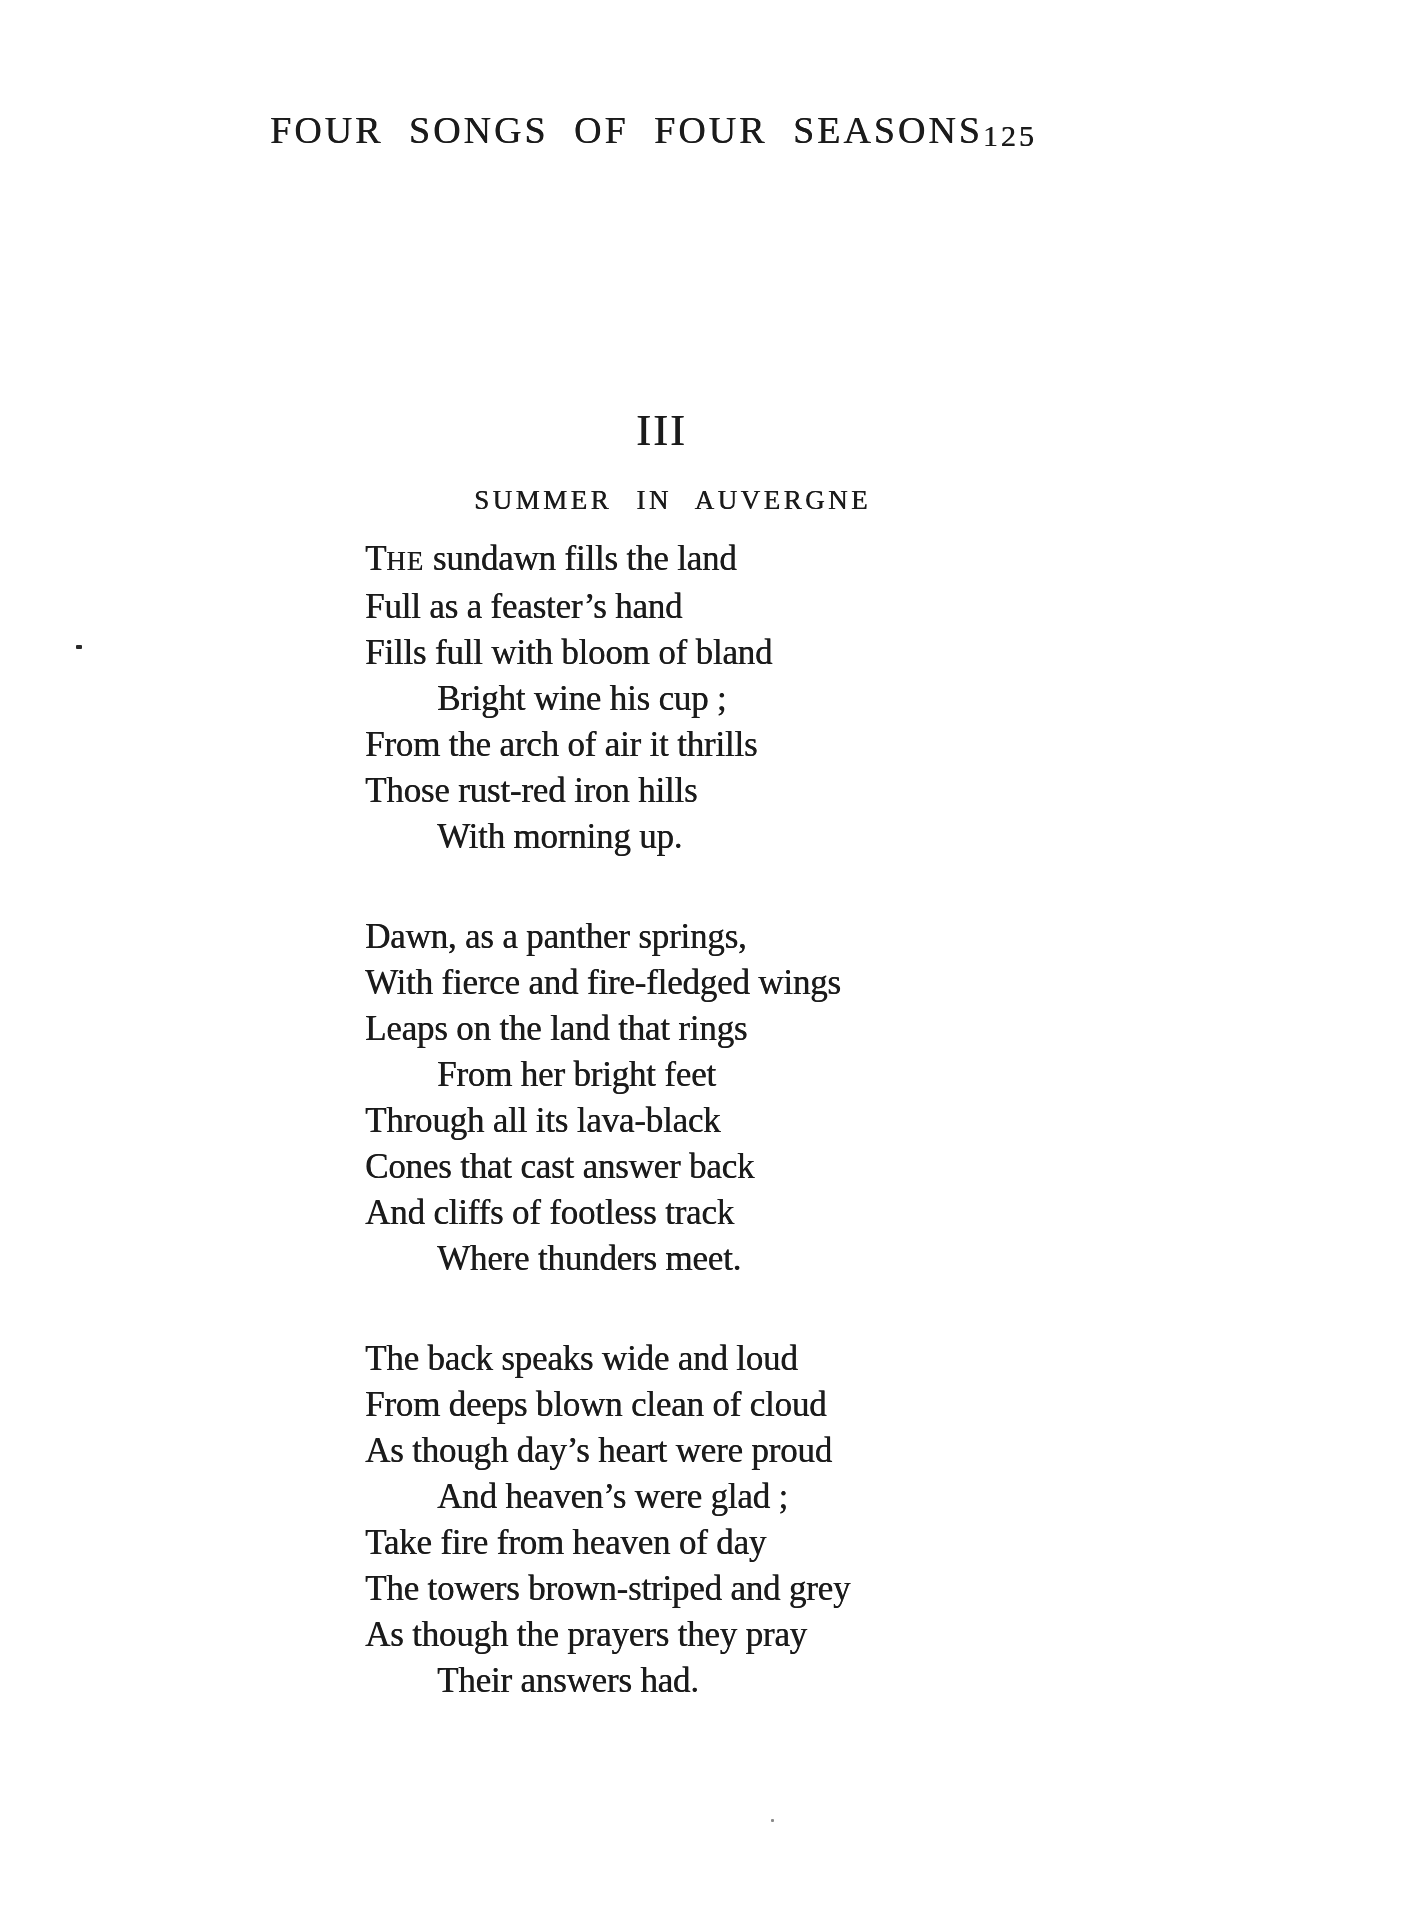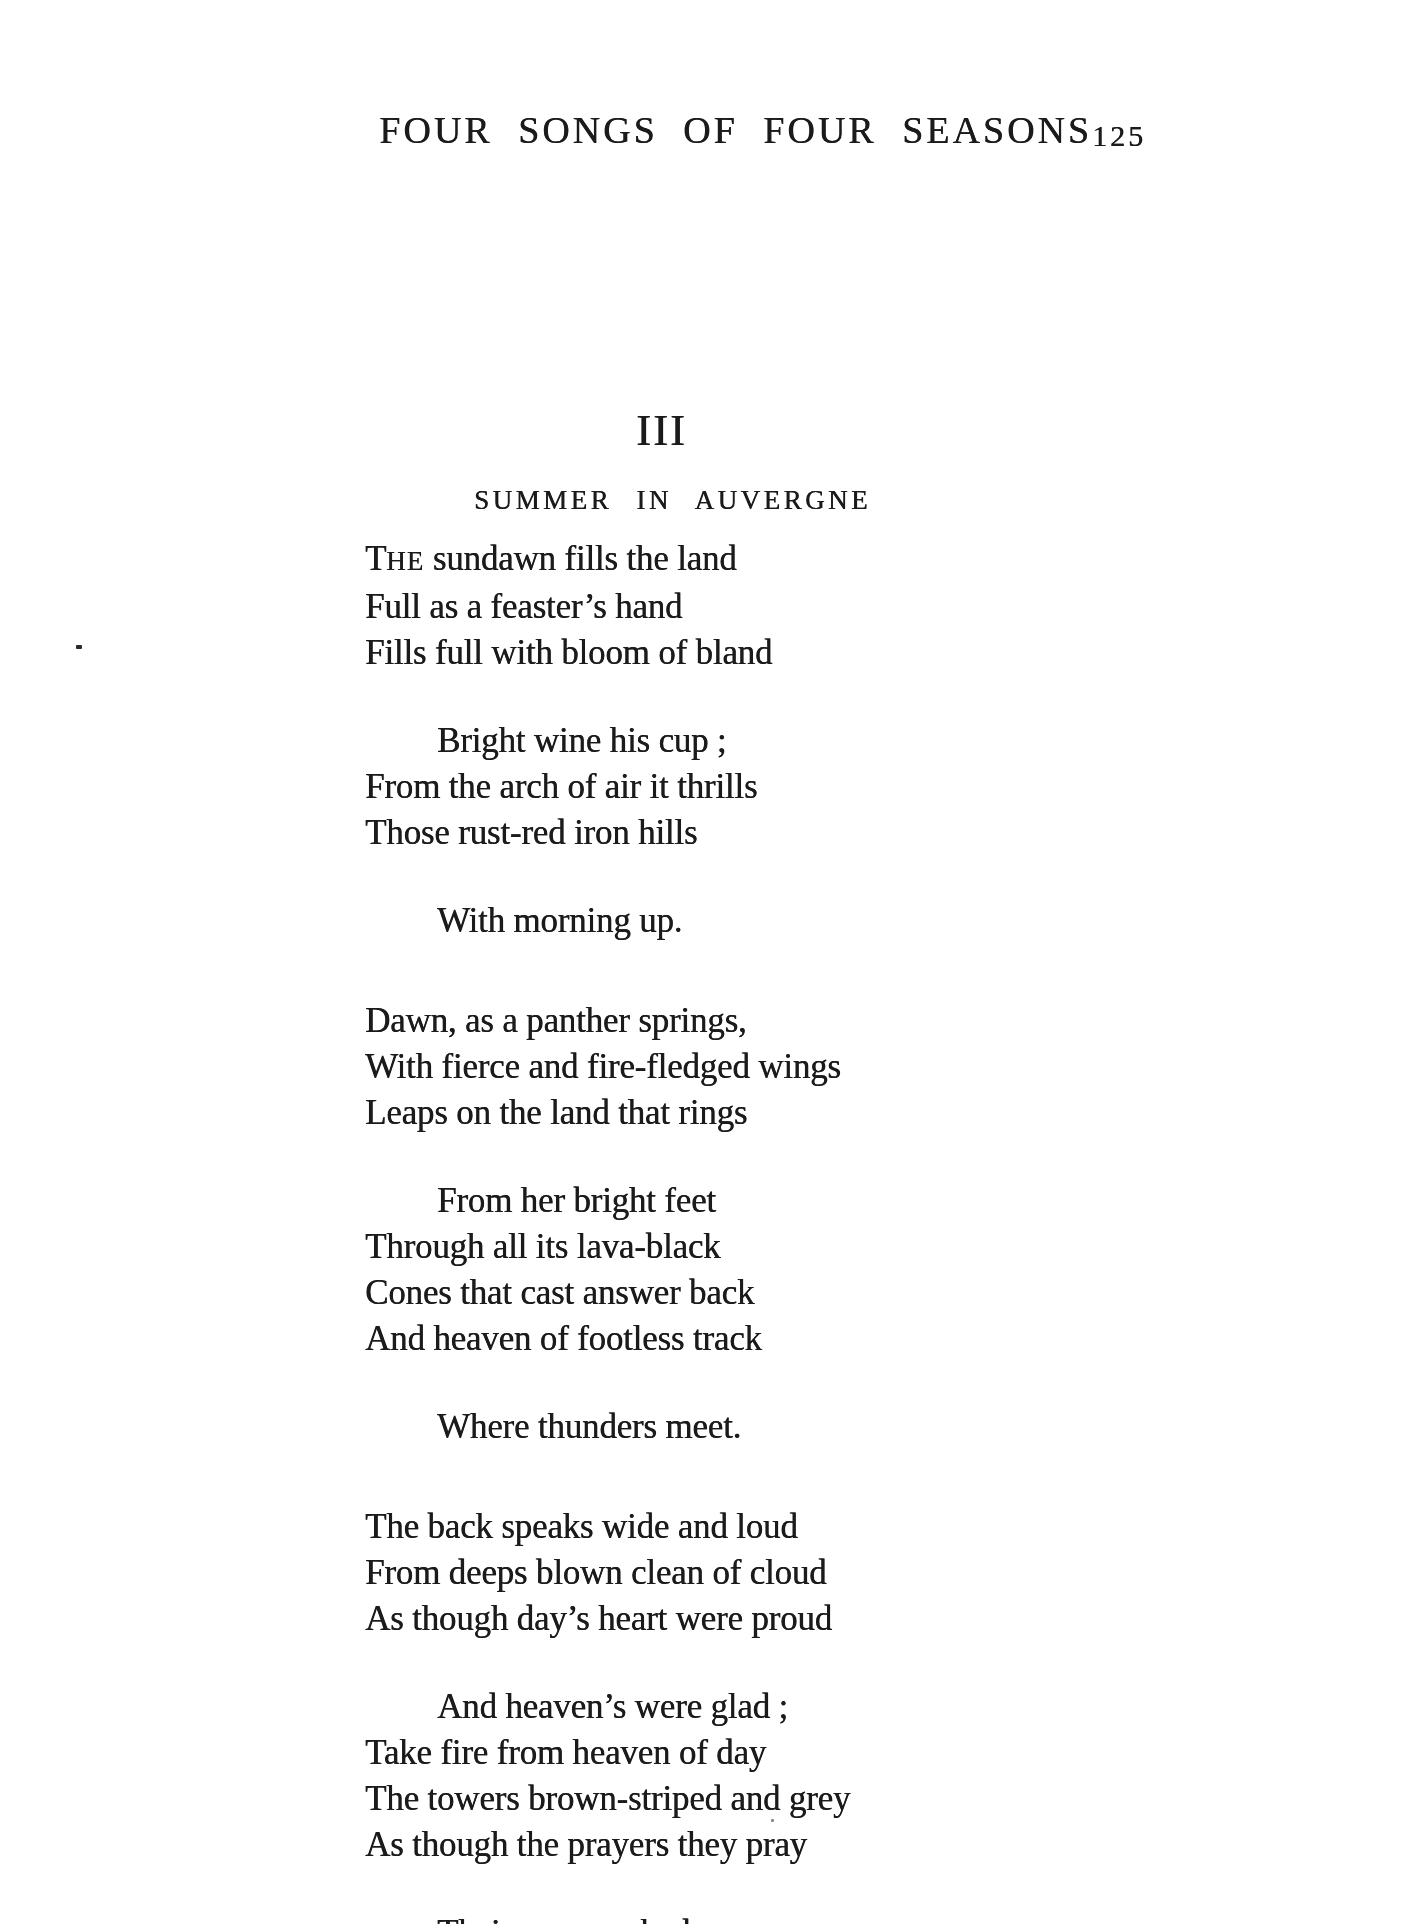--- a/index.html
+++ b/index.html
@@ -10,22 +10,22 @@
     font-family:"Liberation Serif", serif;
     color:var(--ink,#1b1b1b);
     overflow:hidden;
   }
   .scan-text{
     text-shadow:0.4px 0 0 currentColor;
     -webkit-font-smoothing:antialiased;
   }
   .running-header{
     position:absolute;
-    left:284px;top:108px;width:862px;
-    display:flex;justify-content:flex-end;align-items:baseline;
+    left:270px;top:108px;width:862px;
+    display:flex;justify-content:flex-start;align-items:baseline;
   }
   .running-header .title{
     font-size:38px;
     letter-spacing:3px;
     word-spacing:13px;
     white-space:nowrap;
   }
   .running-header .pagenum{
     font-size:30px;
     letter-spacing:3px;
@@ -48,21 +48,21 @@
   }
   .poem{
     position:absolute;
     left:365px;top:536px;
     font-size:35px;
     line-height:46px;
     letter-spacing:-0.2px;
   }
   .stanza{margin:0 0 54px 0;}
   .line{white-space:nowrap;}
-  .line.indent{padding-left:72px;margin-top:42px;}
+  .line.indent{padding-left:72px;}
   .sc{font-size:27px;letter-spacing:1px;}
   .ink-speck{
     position:absolute;
     background:#2a2a2a;
     border-radius:1px;
   }
   .speck-margin{left:76px;top:645px;width:6px;height:4px;}
   .speck-bottom{left:771px;top:1819px;width:3px;height:3px;background:#8a8a8a;}
 </style>
 </head>
@@ -89,21 +89,21 @@
     <div class="line indent">With morning up.</div>
   </div>
 
   <div class="stanza">
     <div class="line">Dawn, as a panther springs,</div>
     <div class="line">With fierce and fire-fledged wings</div>
     <div class="line">Leaps on the land that rings</div>
     <div class="line indent">From her bright feet</div>
     <div class="line">Through all its lava-black</div>
     <div class="line">Cones that cast answer back</div>
-    <div class="line">And heaven of footless track</div>
+    <div class="line">And cliffs of footless track</div>
     <div class="line indent">Where thunders meet.</div>
   </div>
 
   <div class="stanza">
     <div class="line">The back speaks wide and loud</div>
     <div class="line">From deeps blown clean of cloud</div>
     <div class="line">As though day’s heart were proud</div>
     <div class="line indent">And heaven’s were glad ;</div>
     <div class="line">Take fire from heaven of day</div>
     <div class="line">The towers brown-striped and grey</div>

